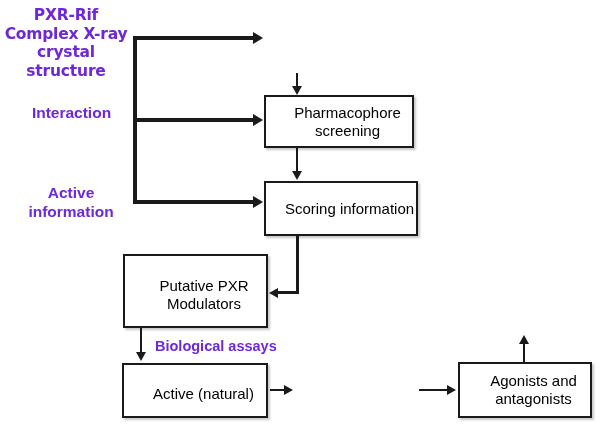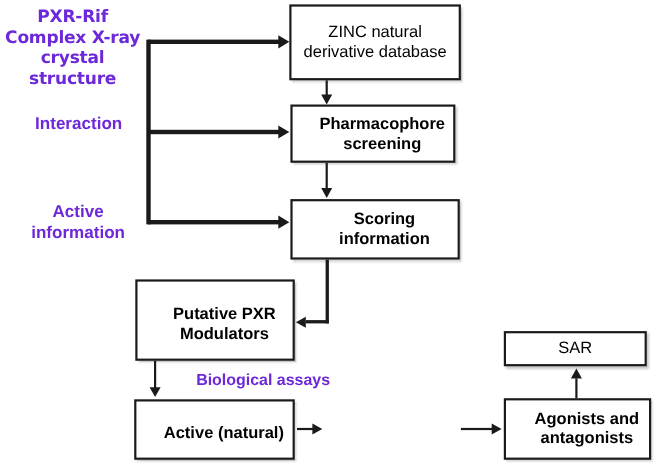--- a/index.html
+++ b/index.html
@@ -26,21 +26,21 @@
     text-align: center;
     line-height: 1.18;
     box-shadow: 2px 2px 2px rgba(0,0,0,0.22);
   }
   .node .txt {
     display: block;
     width: 100%;
   }
   .node.pad-top { align-items: center; padding-top: 7px; }
   .node.center  { align-items: center; }
-  .bold   { font-weight: bold; padding-left: 17px; }
+  .bold   { font-weight: normal; padding-left: 17px; }
   .normal { font-weight: normal; }
 
   .label {
     position: absolute;
     text-align: center;
     line-height: 1.2;
     font-weight: bold;
     color: #6d28d9;
   }
   .label.calibri {
@@ -104,23 +104,20 @@
 
   <div class="hline" style="left:135px; top:36px; width:122px; height:4px;"></div>
   <div class="arrow-r thick" style="left:253px; top:32px;"></div>
 
   <div class="hline" style="left:135px; top:118px; width:122px; height:4px;"></div>
   <div class="arrow-r thick" style="left:253px; top:114px;"></div>
 
   <div class="hline" style="left:135px; top:200px; width:122px; height:4px;"></div>
   <div class="arrow-r thick" style="left:253px; top:196px;"></div>
 
-  <div class="node center" style="left:263px; top:4px; width:156px; height:69px; font-size:15px;">
-    <span class="txt normal">ZINC natural derivative database</span>
-  </div>
 
   <div class="node center" style="left:264px; top:95px; width:150px; height:53px; font-size:15px;">
     <span class="txt bold">Pharmacophore screening</span>
   </div>
 
   <div class="node center" style="left:264px; top:181px; width:154px; height:55px; font-size:15px;">
     <span class="txt bold">Scoring information</span>
   </div>
 
   <div class="vline" style="left:296px; top:73px; width:2px; height:14px;"></div>
@@ -133,36 +130,33 @@
   <div class="hline" style="left:278px; top:291px; width:21px; height:3px;"></div>
   <div class="arrow-l" style="left:269px; top:288px;"></div>
 
   <div class="node pad-top" style="left:123px; top:254px; width:145px; height:74px; font-size:15px;">
     <span class="txt bold">Putative PXR Modulators</span>
   </div>
 
   <div class="vline" style="left:140px; top:328px; width:2px; height:25px;"></div>
   <div class="arrow-d" style="left:136px; top:352px;"></div>
 
-  <div class="label" style="left:155px; top:338px; width:145px; font-size:14.5px; text-align:right;">
+  <div class="label" style="left:155px; top:338px; width:145px; font-size:14.5px; text-align:left;">
     <span>Biological assays</span>
   </div>
 
   <div class="node pad-top" style="left:122px; top:363px; width:146px; height:55px; font-size:15px;">
     <span class="txt bold">Active (natural)</span>
   </div>
 
 
   <div class="node center" style="left:458px; top:362px; width:134px; height:56px; font-size:15px;">
     <span class="txt bold">Agonists and antagonists</span>
   </div>
 
-  <div class="node center" style="left:458px; top:301px; width:130px; height:32px; font-size:15px;">
-    <span class="txt normal">SAR</span>
-  </div>
 
   <div class="hline" style="left:270px; top:389px; width:15px; height:2px;"></div>
   <div class="arrow-r" style="left:284px; top:385px;"></div>
 
   <div class="hline" style="left:419px; top:389px; width:29px; height:2px;"></div>
   <div class="arrow-r" style="left:447px; top:385px;"></div>
 
   <div class="vline" style="left:523px; top:344px; width:2px; height:18px;"></div>
   <div class="arrow-u" style="left:519px; top:335px;"></div>
 

